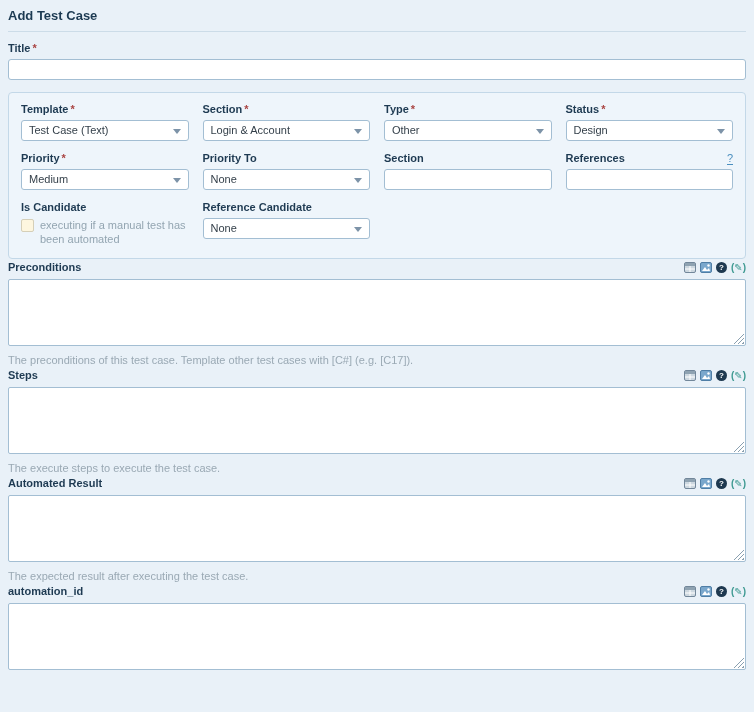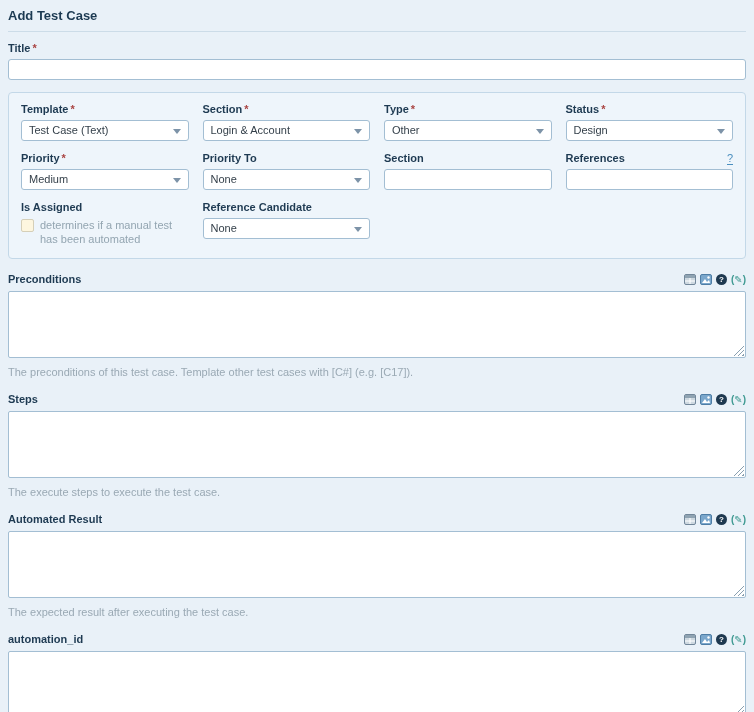--- a/index.html
+++ b/index.html
@@ -73,21 +73,21 @@
   
   .checkbox-row { display: flex; align-items: flex-start; }
   .checkbox {
     width: 13px; height: 13px; flex: 0 0 13px;
     background: #fdf6df; border: 1px solid #d5cfb8; border-radius: 2px;
     margin-top: 1px;
   }
   .checkbox-text { margin-left: 6px; color: #93a5b1; line-height: 14px; }
 
   
-  .tsection { margin-top: 14px; }
+  .tsection { margin-top: 2px; }
   .tsection-head { display: flex; align-items: center; justify-content: space-between; margin-bottom: 5px; }
   .editor-icons { display: flex; align-items: center; gap: 4px; }
   .icon-btn { display: inline-flex; cursor: pointer; line-height: 0; }
   .icon-help {
     width: 11px; height: 11px; border-radius: 50%;
     background: #1e3950; color: #fff;
     font-size: 8px; font-weight: bold; line-height: 11px; text-align: center;
     display: inline-block;
   }
   .icon-md { color: #3d9991; font-size: 10px; line-height: 11px; font-weight: bold; }
@@ -188,24 +188,24 @@
         <input class="text-input" type="text" value="" style="">
       </div>
 
       <div class="cell">
         <a class="help-link">?</a>
         <span class="flabel">References</span>
         <input class="text-input" type="text" value="" style="">
       </div>
 
       <div class="cell">
-        <span class="flabel">Is Assigned</span>
+        <span class="flabel">Is Candidate</span>
         <div class="checkbox-row">
           <span class="checkbox"></span>
-          <span class="checkbox-text">determines if a manual test has been automated</span>
+          <span class="checkbox-text">executing if a manual test has been automated</span>
         </div>
       </div>
 
       <div class="cell">
         <span class="flabel">Reference Candidate</span>
         <div class="select">
           <span>None</span>
           <span class="arrow"></span>
         </div>
       </div>

